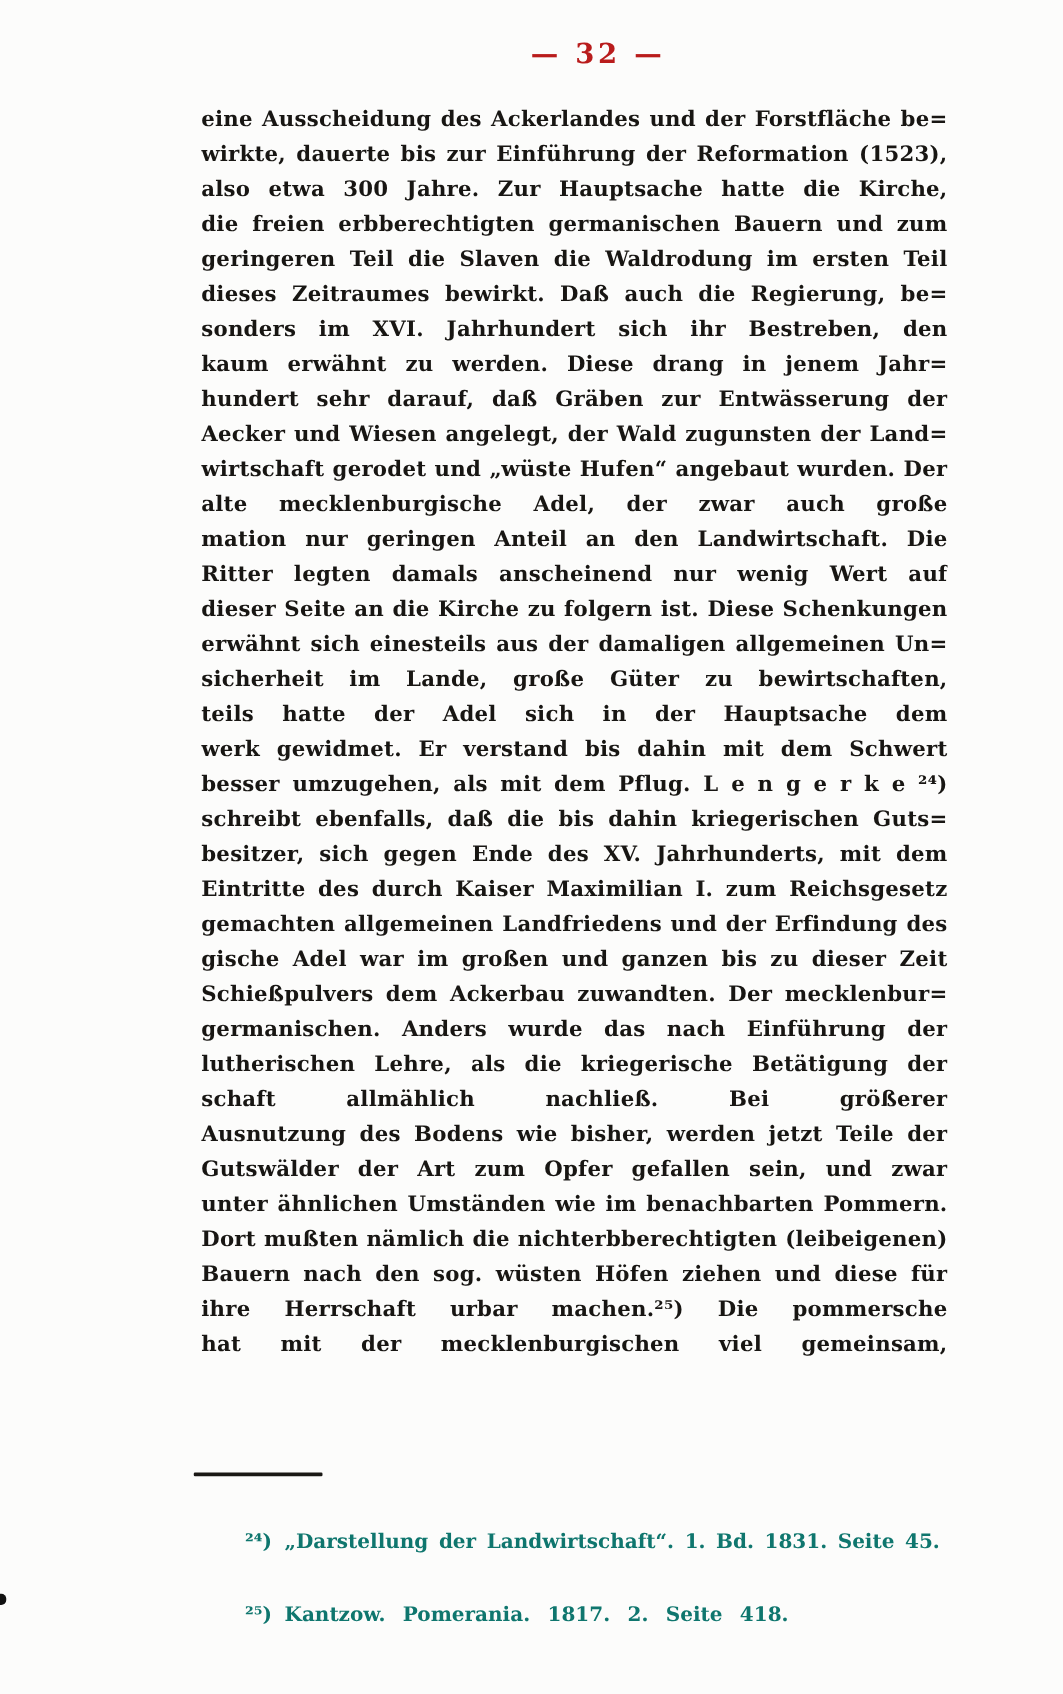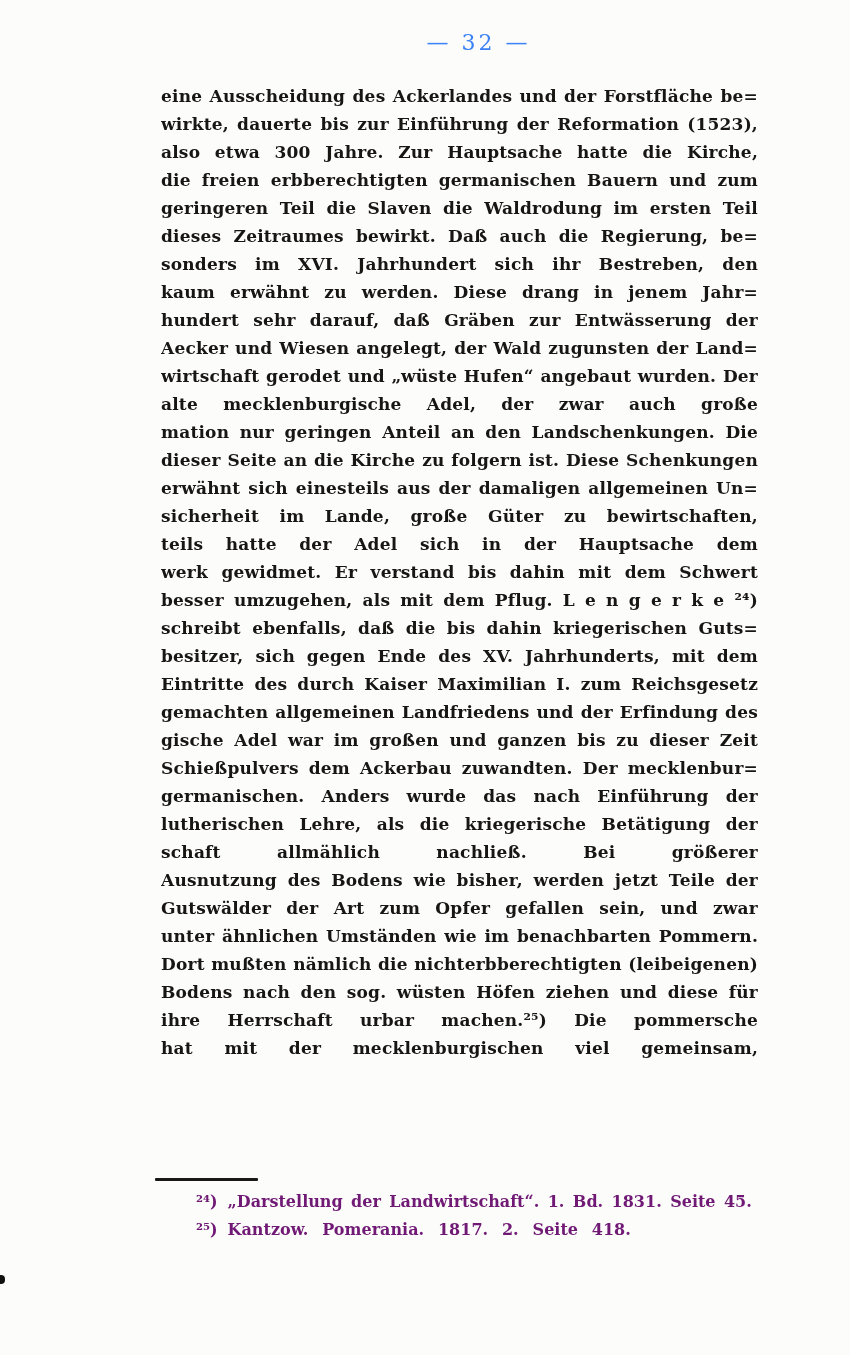--- a/index.html
+++ b/index.html
@@ -18,23 +18,23 @@
     background: #fcfcfb;
     color: #181613;
   }
   .page-header {
     position: absolute;
     top: 30px;
     left: 180px;
     width: 597px;
     text-align: center;
     font-size: 22px;
-    font-weight: 400;
+    font-weight: 700;
     letter-spacing: 3px;
-    color: #3b82f6;
+    color: #b91c1c;
   }
   .body-text {
     position: absolute;
     top: 82px;
     left: 161px;
     width: 597px;
   }
   .line {
     font-size: 17px;
     font-weight: 700;
@@ -60,23 +60,24 @@
     top: 1188px;
     left: 150px;
     width: 610px;
   }
   .footnote {
     padding-left: 46px;
     font-size: 16px;
     font-weight: 700;
     line-height: 28px;
     height: 28px;
-    color: #701a75;
+    color: #0f766e;
     white-space: nowrap;
     overflow: hidden;
+    margin-top: 31px;
   }
   .footnote .marker {
     vertical-align: baseline;
     margin-right: 10px;
   }
   .footnote.fn-wide .text {
     word-spacing: 0.52em;
   }
   .footnote.fn-normal .text {
     word-spacing: 0.18em;
@@ -104,41 +105,42 @@
       <div class="line">also etwa 300 Jahre. Zur Hauptsache hatte die Kirche,</div>
       <div class="line">die freien erbberechtigten germanischen Bauern und zum</div>
       <div class="line">geringeren Teil die Slaven die Waldrodung im ersten Teil</div>
       <div class="line">dieses Zeitraumes bewirkt. Daß auch die Regierung, be=</div>
       <div class="line">sonders im XVI. Jahrhundert sich ihr Bestreben, den</div>
       <div class="line">kaum erwähnt zu werden. Diese drang in jenem Jahr=</div>
       <div class="line">hundert sehr darauf, daß Gräben zur Entwässerung der</div>
       <div class="line">Aecker und Wiesen angelegt, der Wald zugunsten der Land=</div>
       <div class="line">wirtschaft gerodet und „wüste Hufen“ angebaut wurden. Der</div>
       <div class="line">alte mecklenburgische Adel, der zwar auch große Landflächen</div>
-      <div class="line">mation nur geringen Anteil an den Landschenkungen. Die</div>
+      <div class="line">mation nur geringen Anteil an den Landwirtschaft. Die</div>
+      <div class="line">Ritter legten damals anscheinend nur wenig Wert auf</div>
       <div class="line">dieser Seite an die Kirche zu folgern ist. Diese Schenkungen</div>
       <div class="line">erwähnt sich einesteils aus der damaligen allgemeinen Un=</div>
       <div class="line">sicherheit im Lande, große Güter zu bewirtschaften, anderen=</div>
       <div class="line">teils hatte der Adel sich in der Hauptsache dem Kriegshand=</div>
       <div class="line">werk gewidmet. Er verstand bis dahin mit dem Schwert</div>
       <div class="line">besser umzugehen, als mit dem Pflug. L e n g e r k e ²⁴)</div>
       <div class="line">schreibt ebenfalls, daß die bis dahin kriegerischen Guts=</div>
       <div class="line">besitzer, sich gegen Ende des XV. Jahrhunderts, mit dem</div>
       <div class="line">Eintritte des durch Kaiser Maximilian I. zum Reichsgesetz</div>
       <div class="line">gemachten allgemeinen Landfriedens und der Erfindung des</div>
       <div class="line">gische Adel war im großen und ganzen bis zu dieser Zeit</div>
       <div class="line">Schießpulvers dem Ackerbau zuwandten. Der mecklenbur=</div>
       <div class="line">germanischen. Anders wurde das nach Einführung der</div>
       <div class="line">lutherischen Lehre, als die kriegerische Betätigung der Ritter=</div>
       <div class="line">schaft allmählich nachließ. Bei größerer landwirtschaftlicher</div>
       <div class="line">Ausnutzung des Bodens wie bisher, werden jetzt Teile der</div>
       <div class="line">Gutswälder der Art zum Opfer gefallen sein, und zwar</div>
       <div class="line">unter ähnlichen Umständen wie im benachbarten Pommern.</div>
       <div class="line">Dort mußten nämlich die nichterbberechtigten (leibeigenen)</div>
-      <div class="line">Bodens nach den sog. wüsten Höfen ziehen und diese für</div>
+      <div class="line">Bauern nach den sog. wüsten Höfen ziehen und diese für</div>
       <div class="line">ihre Herrschaft urbar machen.²⁵) Die pommersche Geschichte</div>
       <div class="line">hat mit der mecklenburgischen viel gemeinsam, wahrschein=</div>
     </div>
 
   <div class="footnote-separator"></div>
 
   <div class="footnotes">
     <div class="footnote fn-normal">
       <span class="marker">²⁴)</span><span class="text">„Darstellung der Landwirtschaft“. 1. Bd. 1831. Seite 45.</span>
     </div>

